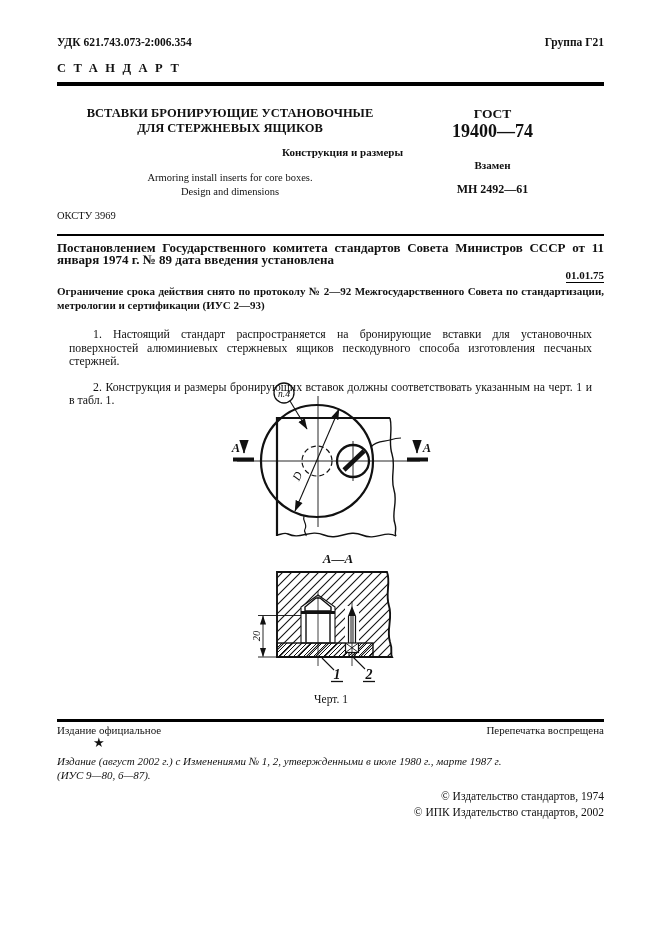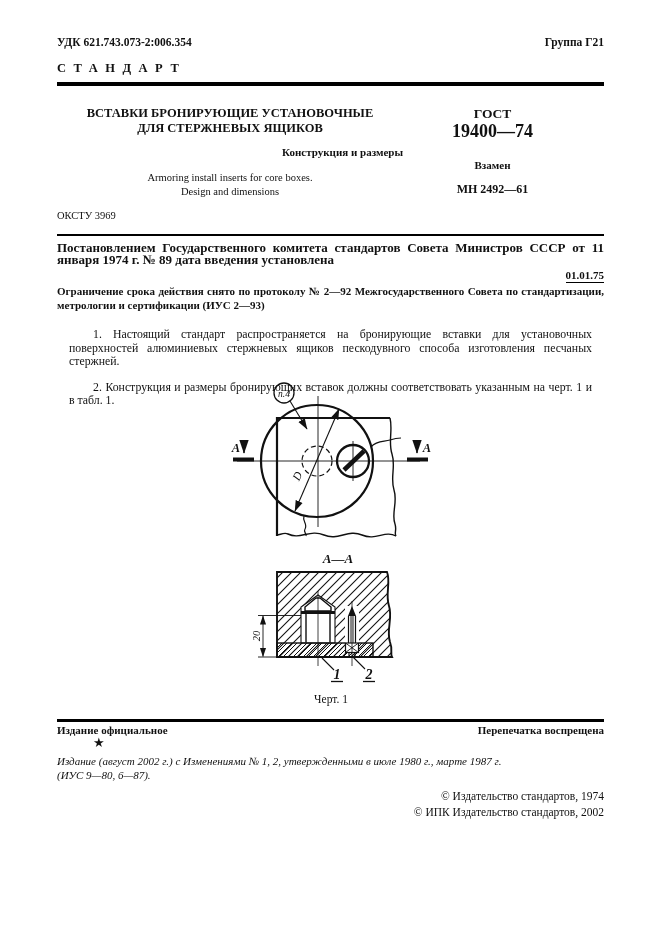--- a/index.html
+++ b/index.html
@@ -40,21 +40,21 @@
     line-height:13.5px;text-align:justify;}
   
   .bodytext{left:57px;top:316px;width:547px;font-size:11.8px;line-height:13.6px;
     text-align:justify;}
   .bodytext p{margin:12px;text-indent:24px;}
   
   .figure{left:0;top:380px;}
   svg text{font-family:"Liberation Serif","DejaVu Serif",serif;fill:#111;}
   
   .footer-row{left:57px;top:724px;width:547px;display:flex;justify-content:space-between;
-    font-weight:bold;font-size:11px;}
+    font-weight:normal;font-size:11px;}
   .star{left:93px;top:735px;font-size:13px;}
   .edition-note{left:57px;top:754px;width:547px;text-align:left;font-style:italic;
     font-size:11px;line-height:14px;}
   .copyright{left:57px;top:789px;width:547px;text-align:right;font-size:11.5px;line-height:15.5px;}
 </style>
 </head>
 <body>
 
 <div class="page">
 

